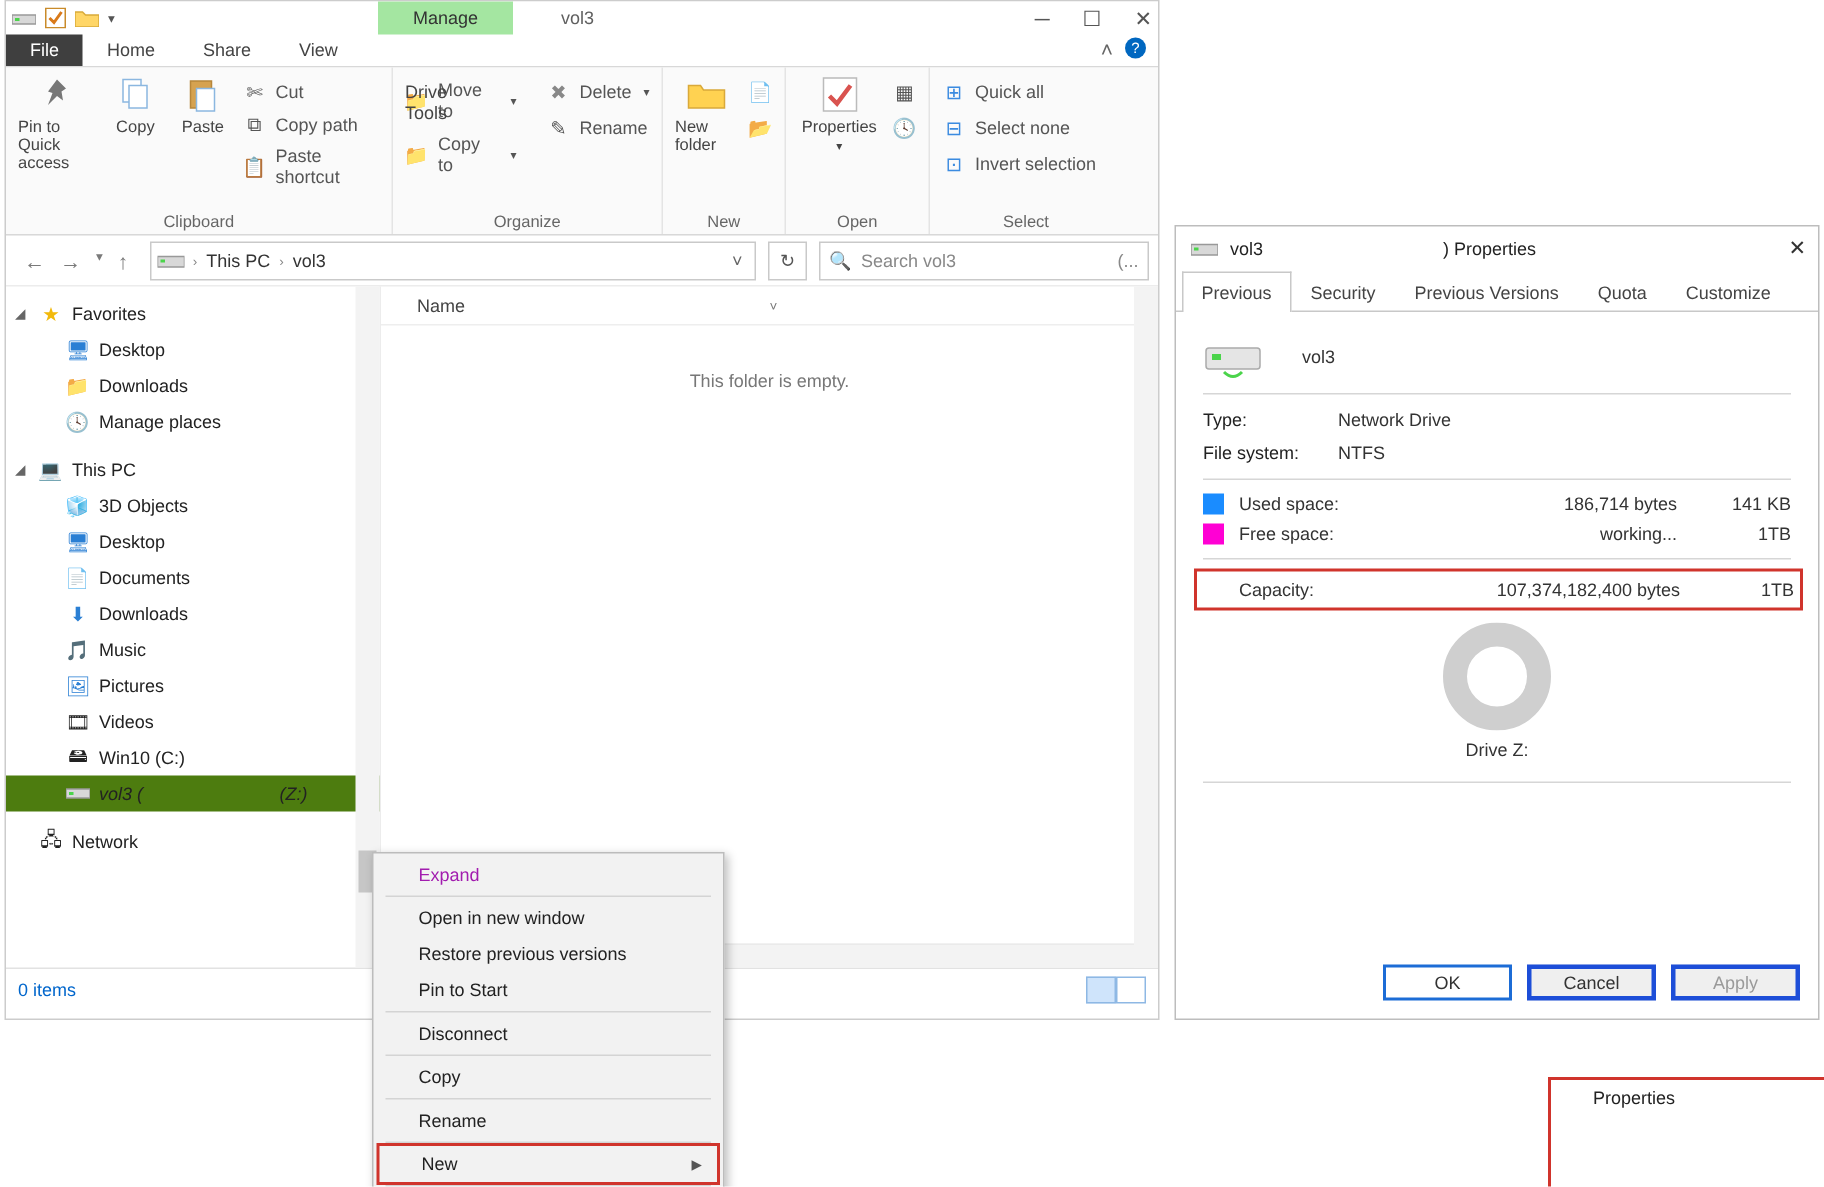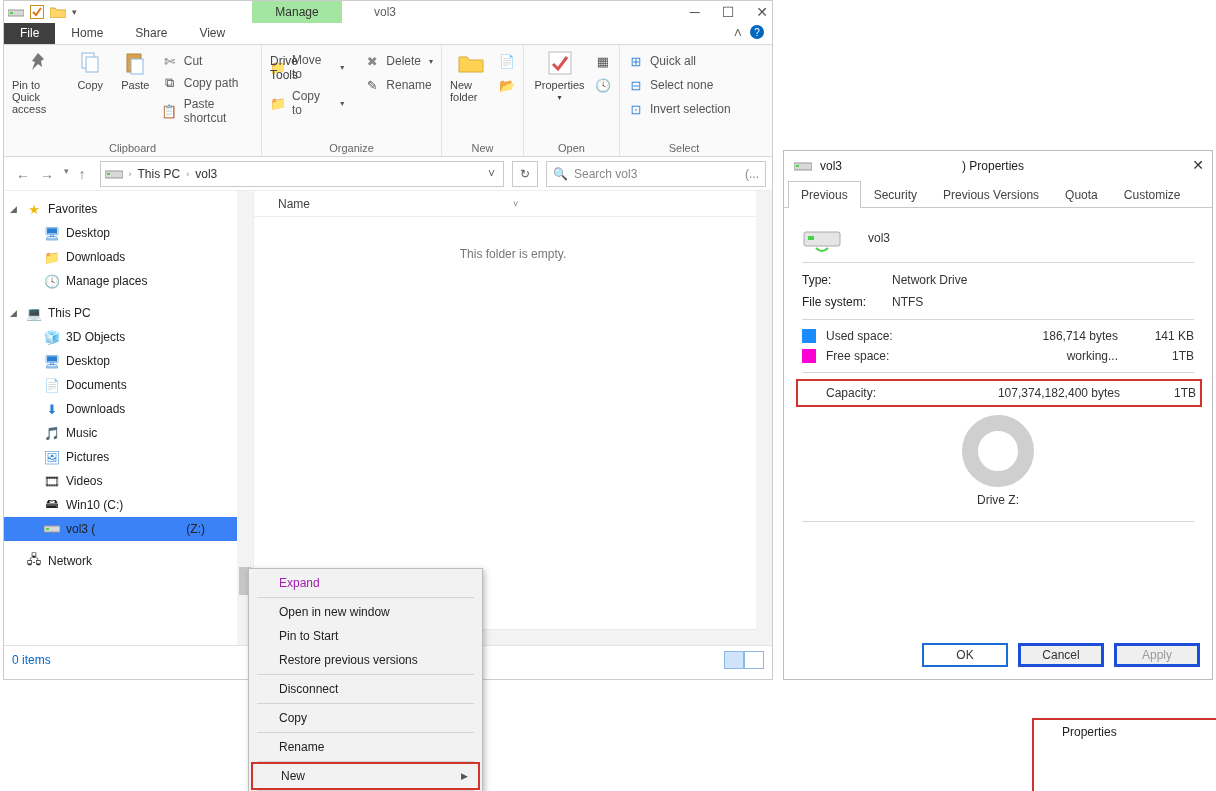--- a/index.html
+++ b/index.html
@@ -39,21 +39,21 @@
   .breadcrumb .drop { margin-left: auto; color: #666; padding-right: 4px; }
   .refresh { width: 26px; height: 26px; border: 1px solid #c9c9c9; display: flex; align-items: center; justify-content: center; color: #555; }
   .search { width: 220px; height: 26px; border: 1px solid #c9c9c9; display: flex; align-items: center; gap: 6px; padding: 0 6px; color: #888; }
 
   .body { display: flex; height: 454px; }
   .tree { width: 250px; border-right: 1px solid #ececec; padding: 6px 0; overflow: hidden; position: relative; }
   .tree ul { list-style: none; }
   .tree li { padding: 4px 8px 4px 22px; display: flex; align-items: center; gap: 6px; color: #222; position: relative; }
   .tree li .chev { position: absolute; left: 6px; font-size: 9px; color: #666; }
   .tree li.sub { padding-left: 40px; }
-  .tree li.selected { background: #3b82f6; }
+  .tree li.selected { background: #4d7c0f; font-style: italic; }
   .tree .tree-icon { width: 16px; height: 16px; display: inline-flex; align-items: center; justify-content: center; font-size: 13px; }
 
   .content { flex: 1; display: flex; flex-direction: column; position: relative; }
   .col-hdr { height: 26px; border-bottom: 1px solid #eee; padding-left: 24px; display: flex; align-items: center; color: #444; }
   .empty { flex: 1; display: flex; align-items: flex-start; justify-content: center; padding-top: 30px; color: #777; }
   .hsbar { height: 16px; border-top: 1px solid #eaeaea; background: #f3f3f3; margin: 0 0 0 0; }
   .vsbar { position: absolute; right: 0; top: 0; width: 16px; height: 100%; background: #f3f3f3; }
   .tree .vsbar { position: absolute; right: 0; top: 0; width: 16px; height: 100%; }
   .tree .vsbar .thumb { position:absolute; bottom:50px; left:2px; width:12px; height:28px; background:#c6c6c6;}
 
@@ -402,22 +402,22 @@
       <span class="vb active"></span>
       <span class="vb"></span>
     </div>
   </div>
 </div>
 
 <div class="ctx">
   <div class="item disabled">Expand</div>
   <div class="sep"></div>
   <div class="item">Open in new window</div>
+  <div class="item">Restore previous versions</div>
   <div class="item">Pin to Start</div>
-  <div class="item">Restore previous versions</div>
   <div class="sep"></div>
   <div class="item">Disconnect</div>
   <div class="sep"></div>
   <div class="item">Copy</div>
   <div class="sep"></div>
   <div class="item">Rename</div>
   <div class="sep"></div>
   <div class="hl">
     <div class="item">
         <span>New</span>

